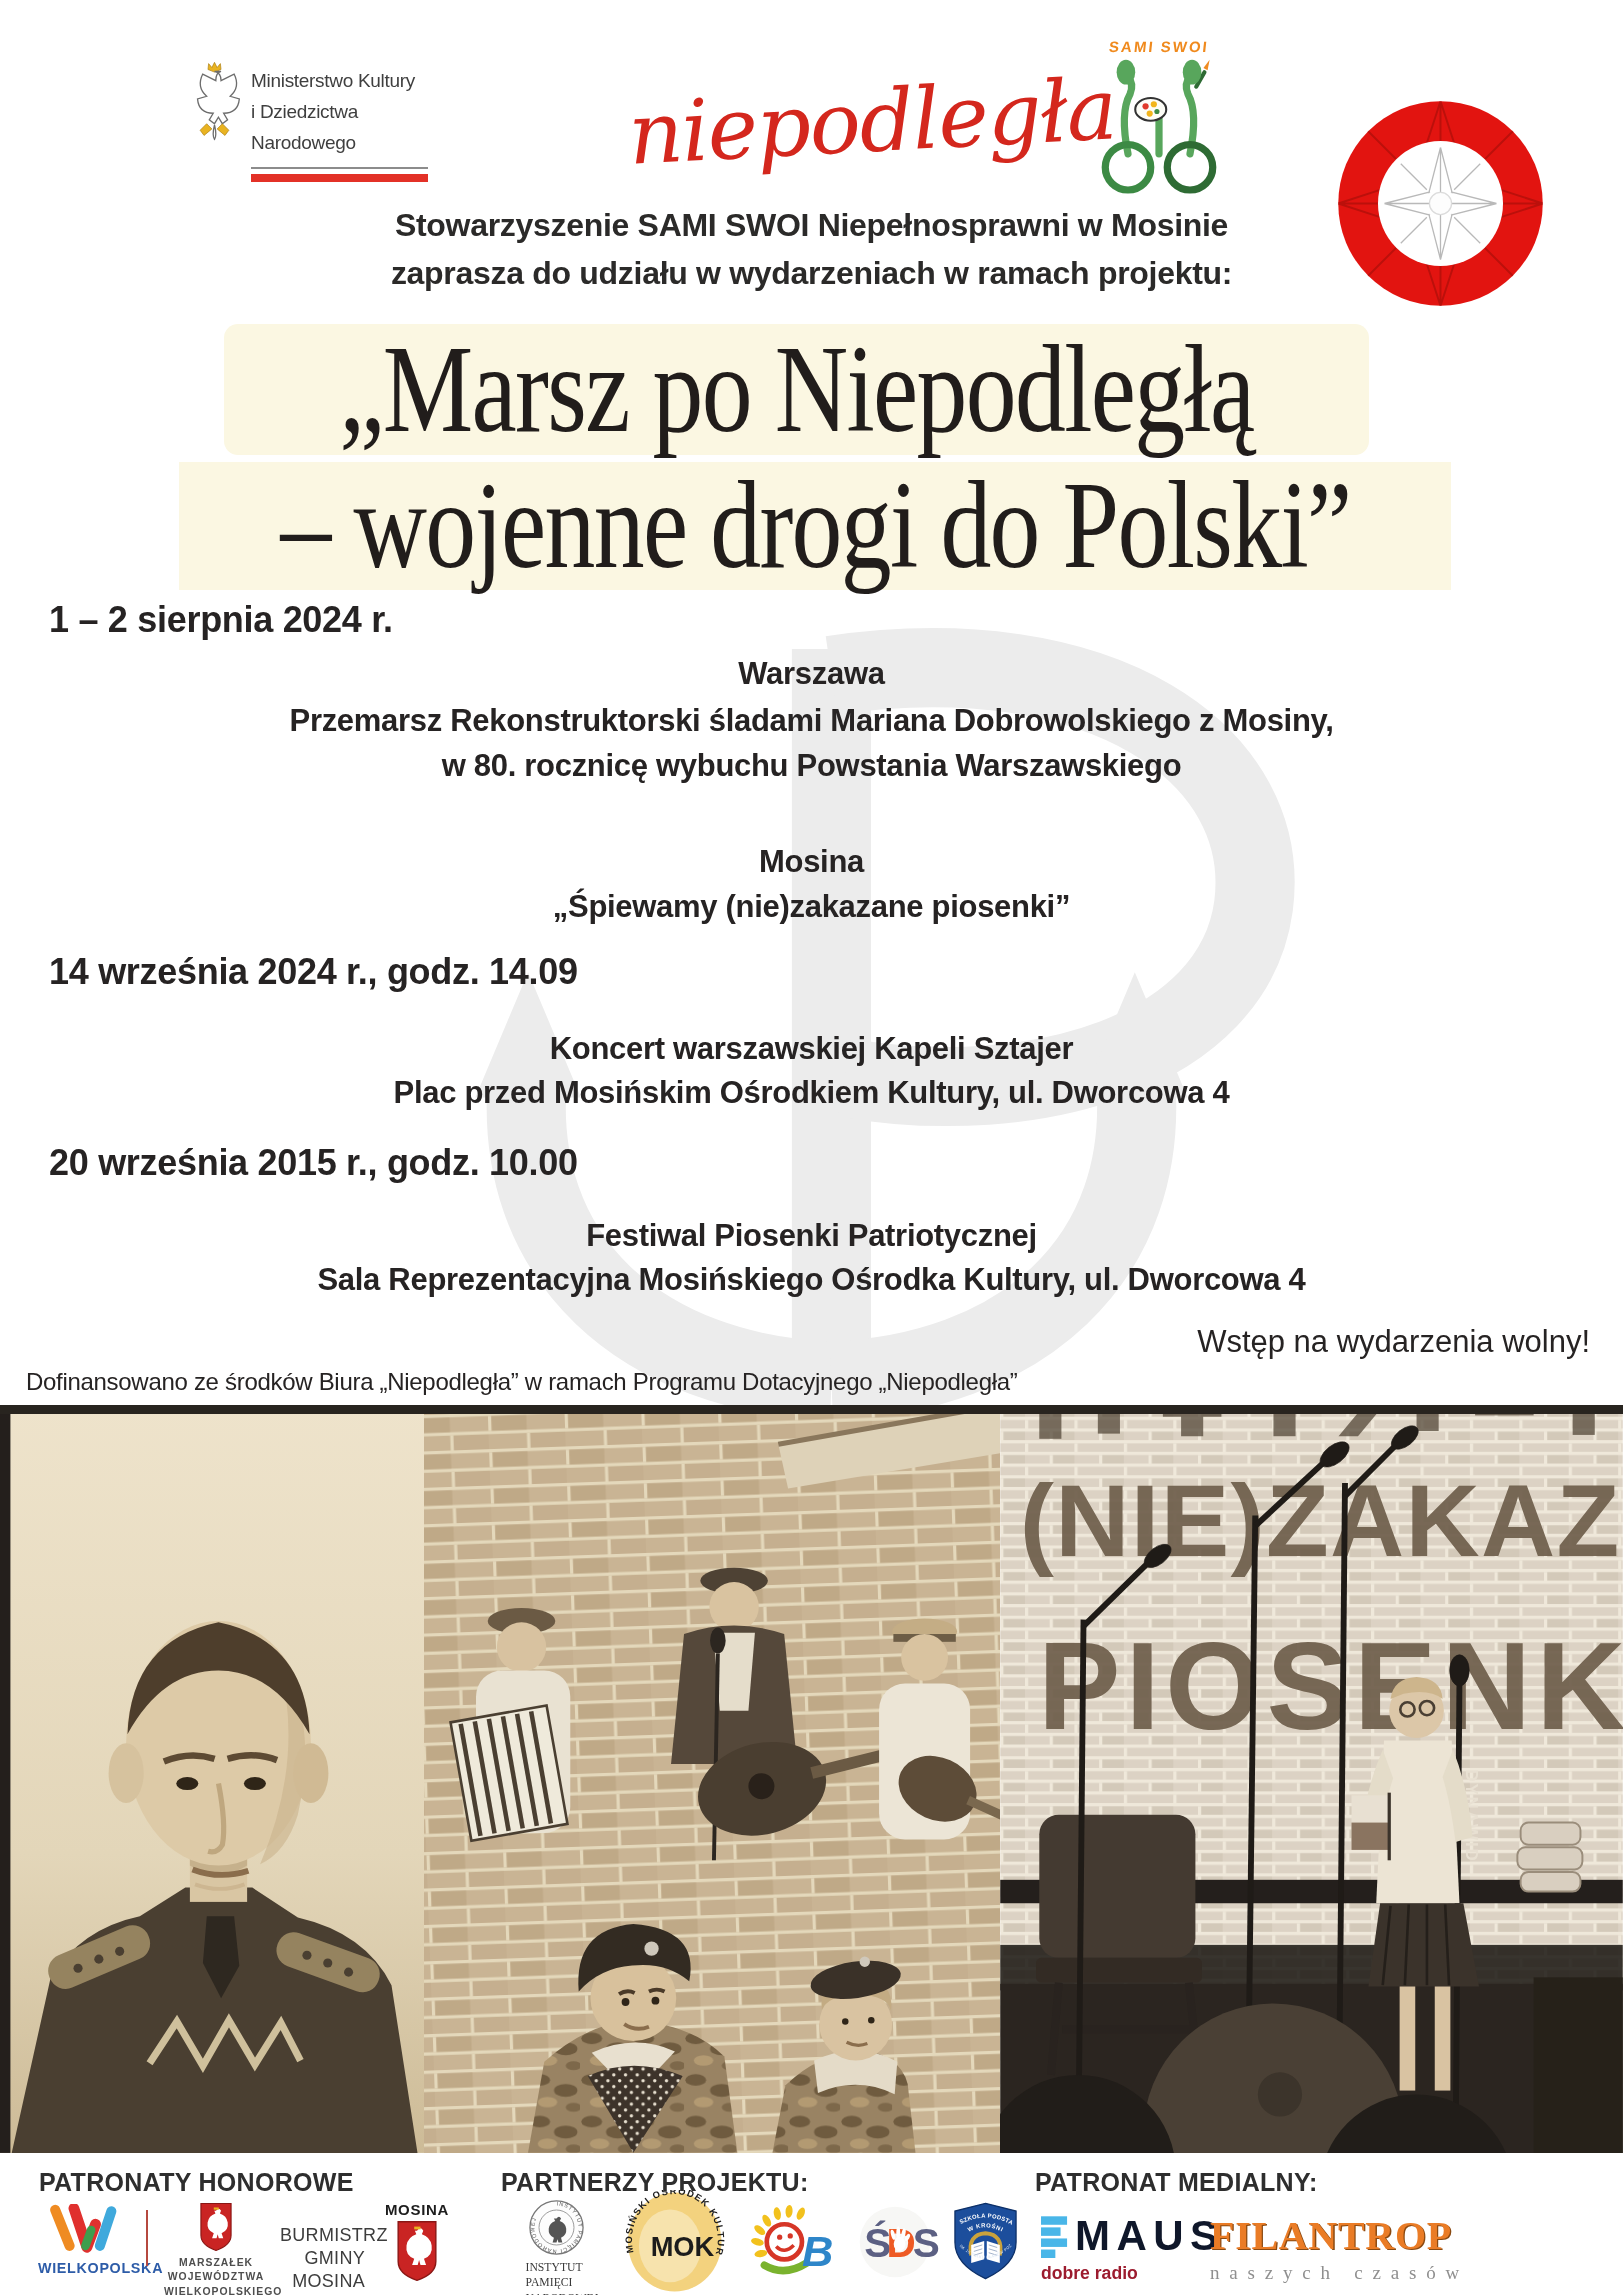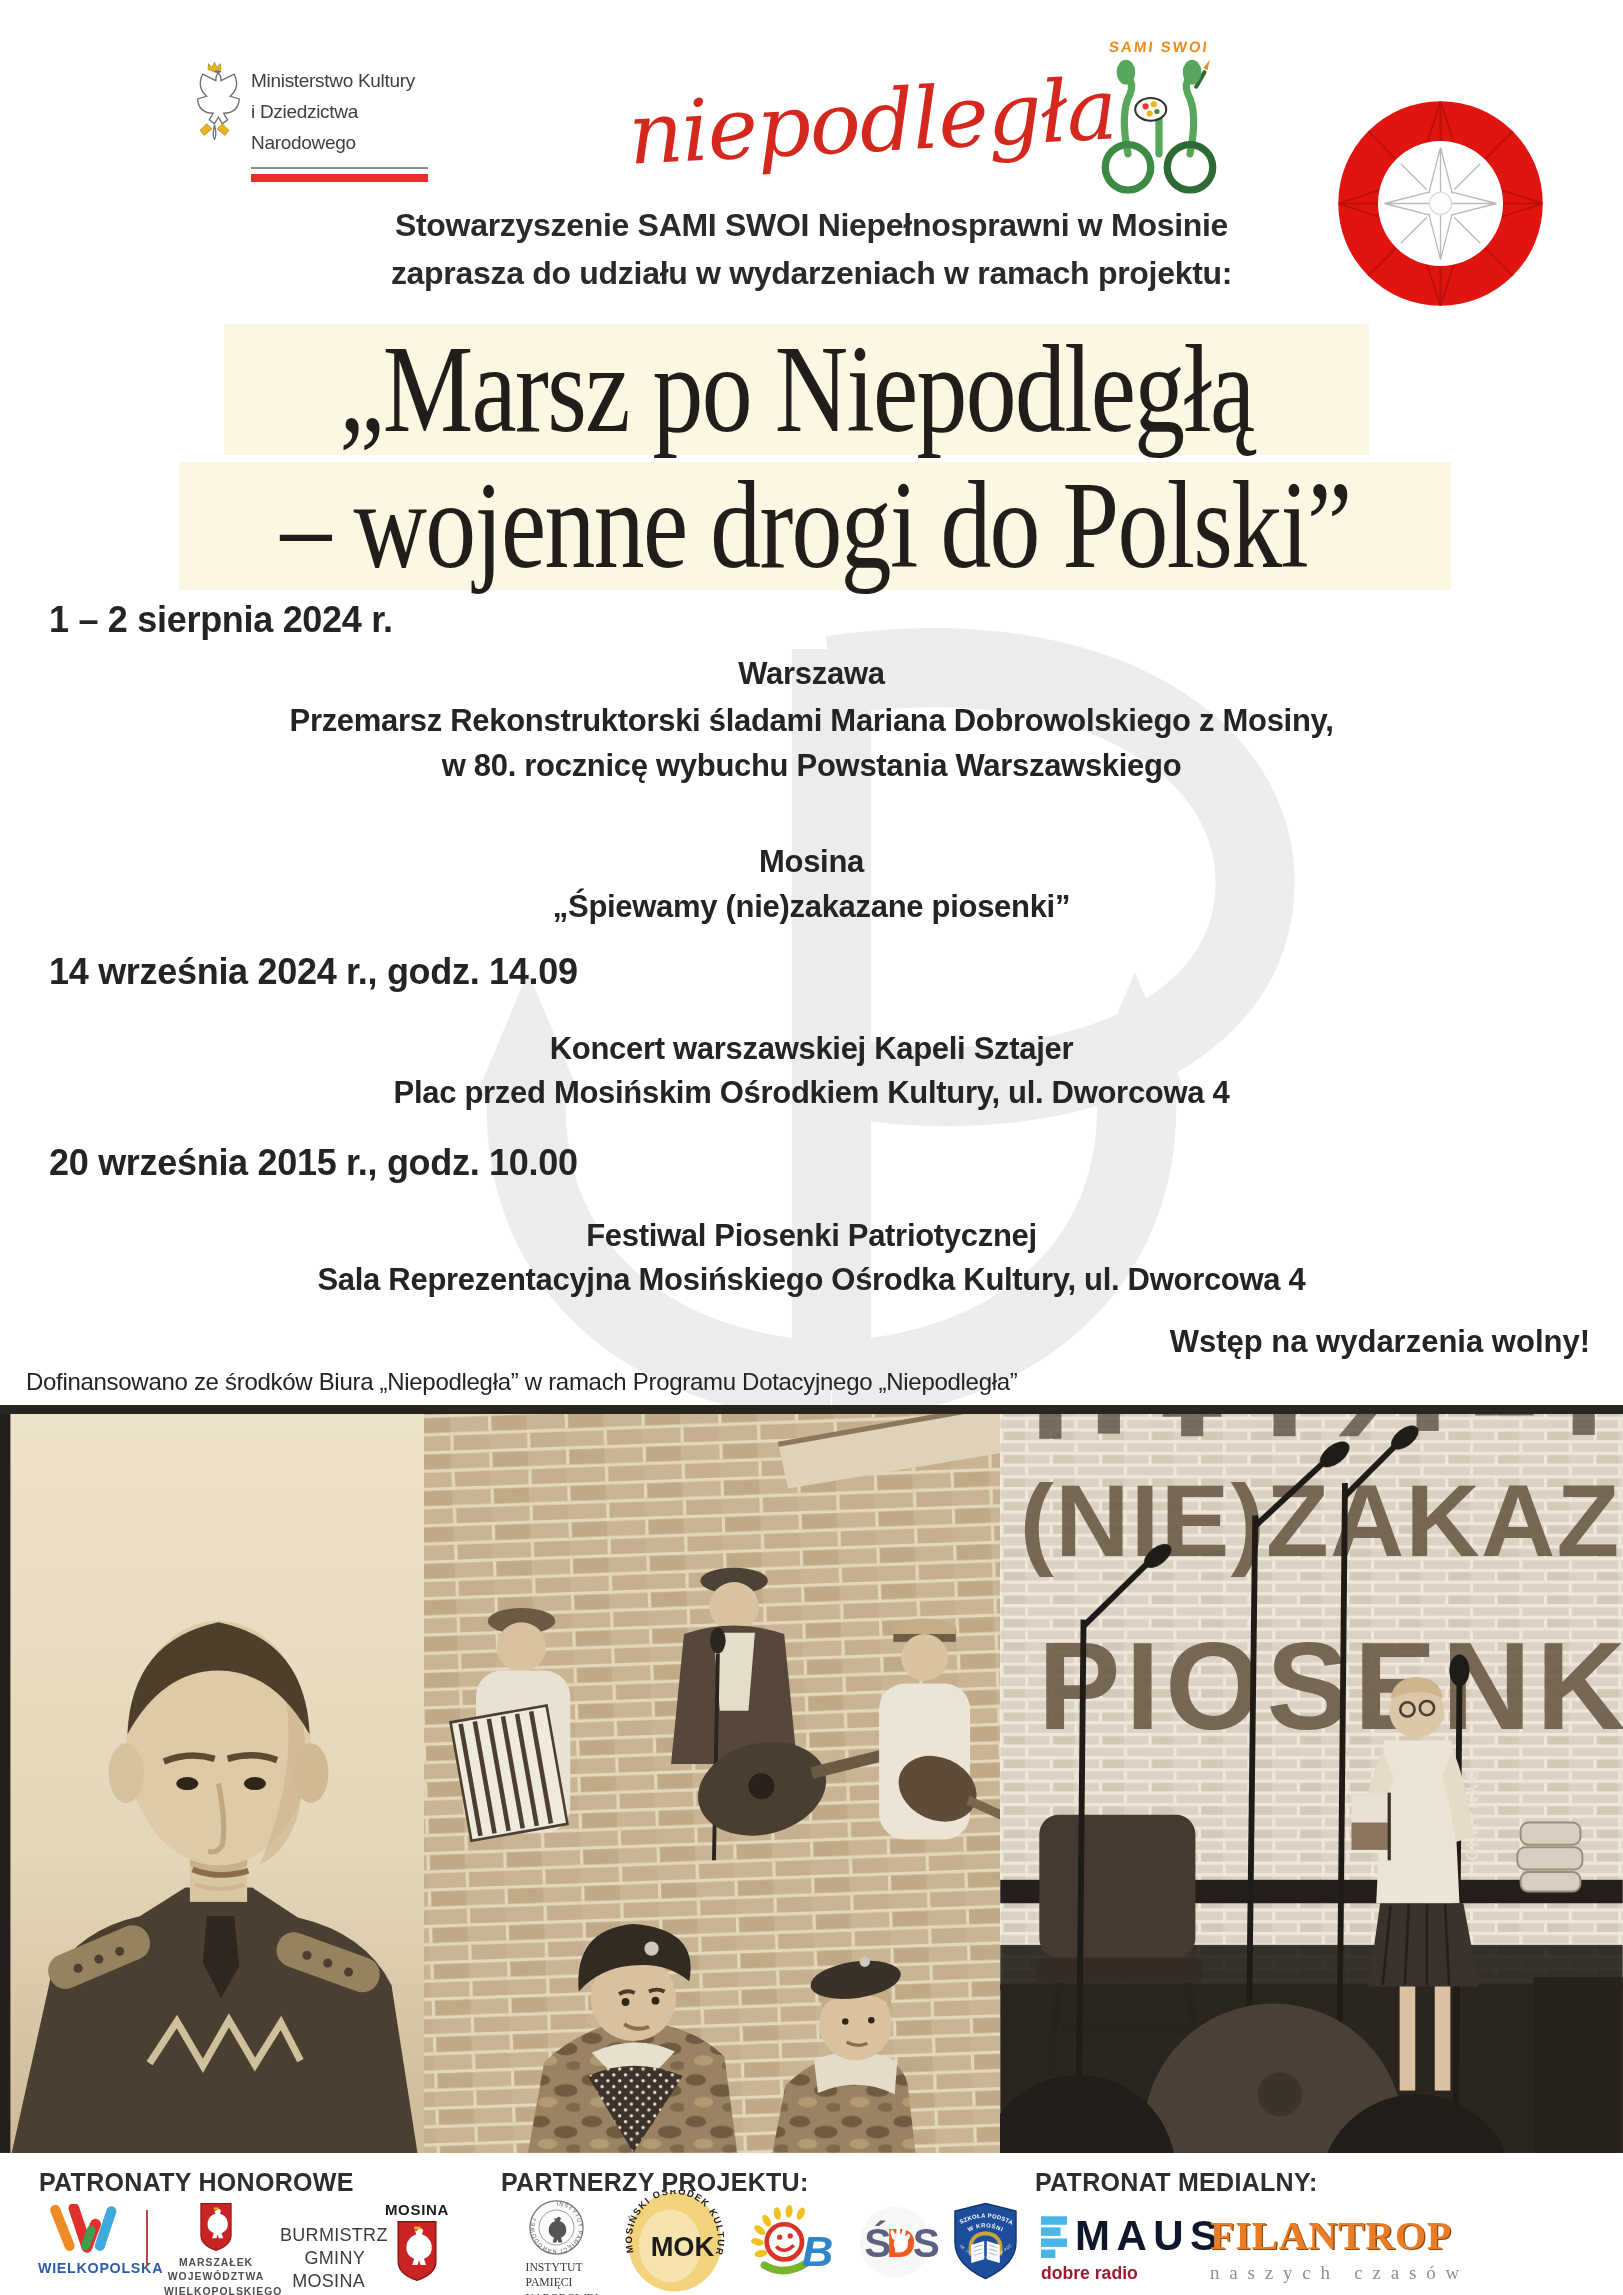--- a/index.html
+++ b/index.html
@@ -17,21 +17,21 @@
             text-align:center;white-space:nowrap;}
   
   .intro{font-size:32px;letter-spacing:-0.3px;color:#2b2a29;}
   .title-box{background:#fbf7e2;display:flex;align-items:center;justify-content:center;}
   .title-line{font-family:"Liberation Serif",serif;font-size:124px;color:#211d1b;white-space:nowrap;
               display:inline-block;transform:scaleX(.82);letter-spacing:-2px;}
   
   .date{font-size:36px;font-weight:bold;left:49px;letter-spacing:-0.3px;white-space:nowrap;}
   .sch{font-size:31px;letter-spacing:-0.3px;}
   .sch-b{font-size:31px;font-weight:bold;letter-spacing:-0.3px;}
-  .admission{font-size:31px;font-weight:bold;right:33px;text-align:right;}
+  .admission{font-size:31px;font-weight:normal;right:33px;text-align:right;}
   .funding{font-size:24px;left:26px;letter-spacing:-0.3px;}
   
   .photos{position:absolute;top:1405px;left:0;width:1623px;height:748px;display:flex;z-index:3;}
   .photos svg{display:block;}
   .photo-topbar{position:absolute;top:1405px;left:0;width:1623px;height:9px;background:#28241f;z-index:4;}
   
   .f-head{font-size:25px;font-weight:600;color:#2e2e2e;letter-spacing:0.3px;white-space:nowrap;}
   .wlkp-label{font-size:14.3px;font-weight:bold;color:#2d5ca8;letter-spacing:0.7px;text-align:center;margin-top:3.9px;}
   .marsz-lines{font-size:10.4px;font-weight:bold;color:#4e4e4e;letter-spacing:1px;line-height:14.3px;text-align:center;margin-top:5.2px;}
   .burm{font-size:18px;color:#3d3d3d;line-height:23px;text-align:right;letter-spacing:0.3px;}
@@ -99,21 +99,21 @@
     <circle cx="162" cy="162" r="96" fill="#ffffff"></circle>
     <g stroke="#b9b9b9" stroke-width="2">
       <path d="M162 76 V148 M162 176 V248 M76 162 H148 M176 162 H248 M101 101 L141 141 M183 183 L223 223 M223 101 L183 141 M141 183 L101 223 M162 76 L144 146 M162 76 L180 146 M76 162 L146 144 M76 162 L146 180 M248 162 L178 144 M248 162 L178 180 M162 248 L144 178 M162 248 L180 178"></path>
     </g>
     <circle cx="162" cy="162" r="17" fill="#fdfdfd" stroke="#dcdcdc" stroke-width="2"></circle>
   </svg>
 
   <div class="abs ctr intro" style="top:207px;">Stowarzyszenie SAMI SWOI Niepełnosprawni w Mosinie</div>
   <div class="abs ctr intro" style="top:255px;">zaprasza do udziału w wydarzeniach w ramach projektu:</div>
 
-  <div class="abs title-box" style="left:224px;top:324px;width:1145px;height:131px;">
+  <div class="abs title-box" style="left:224px;top:324px;width:1145px;height:131px;border-radius:14px;">
     <span class="title-line">„Marsz po Niepodległą</span>
   </div>
   <div class="abs title-box" style="left:179px;top:462px;width:1272px;height:128px;">
     <span class="title-line">– wojenne drogi do Polski”</span>
   </div>
 
   <svg class="abs" style="left:416px;top:605px;z-index:0;" width="976" height="820" viewBox="0 0 148 123">
     <g fill="none" stroke="#ececec" stroke-width="12">
       <path d="M63 6 V117"></path>
       <path d="M63 10 C104 4 130 22 127 45 C124 67 94 76 65 71"></path>

